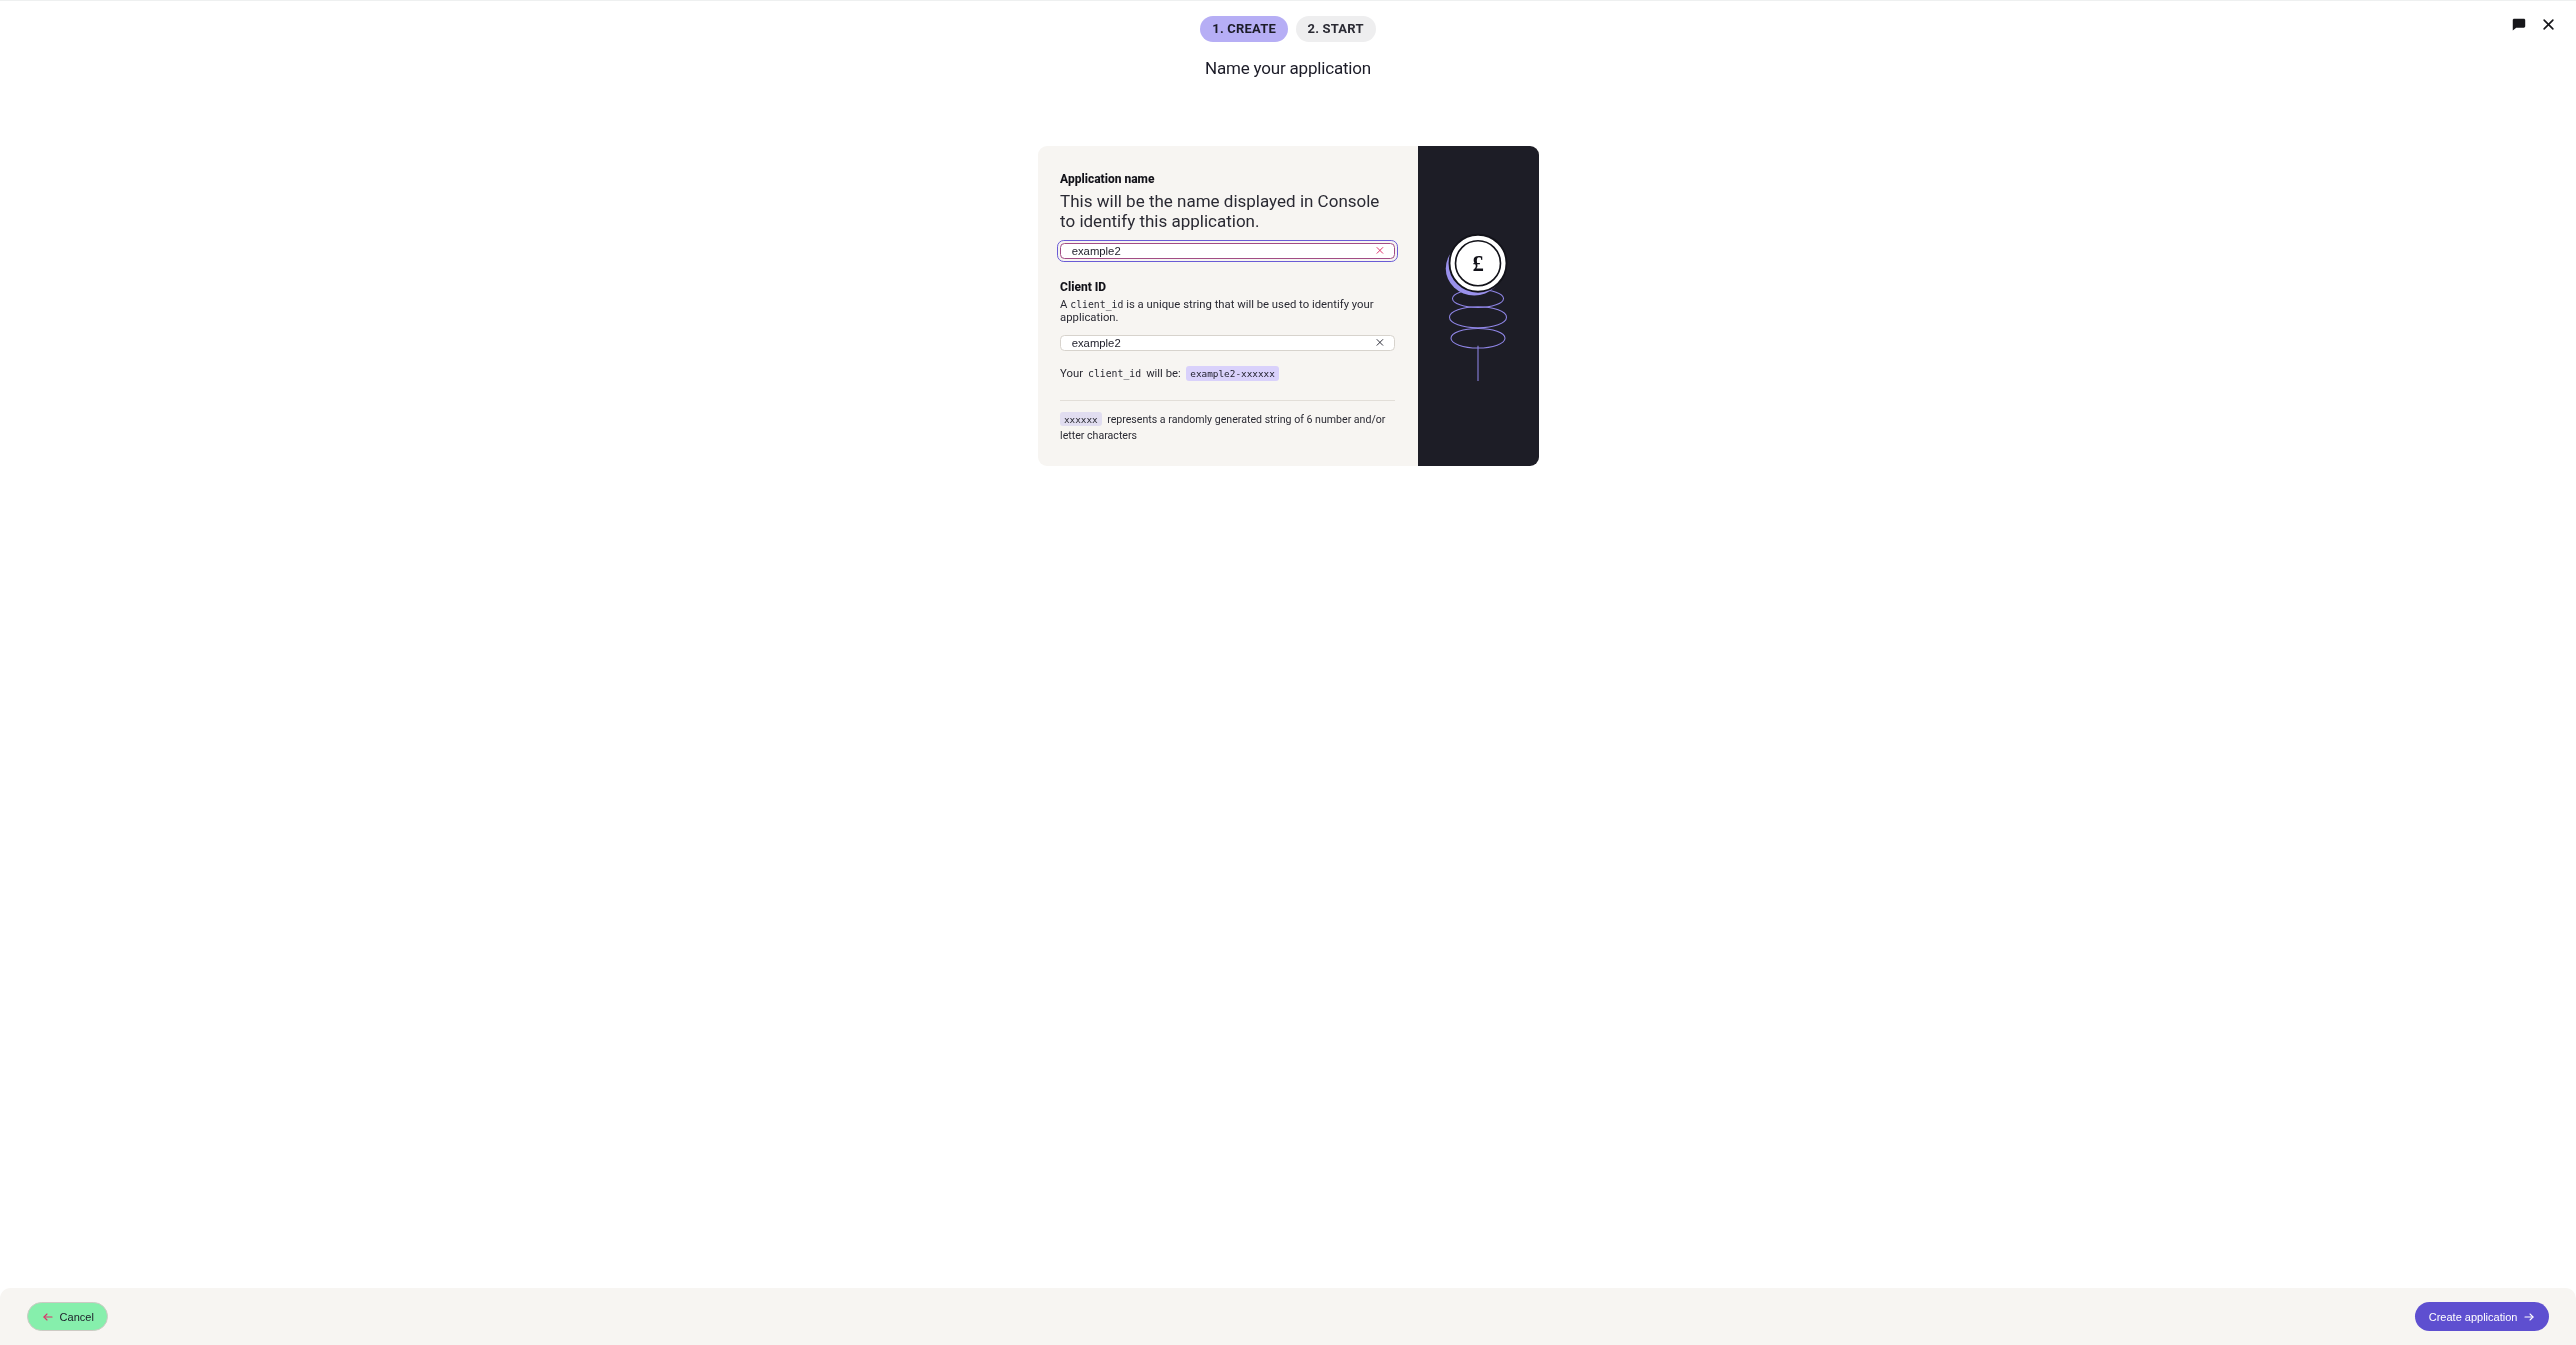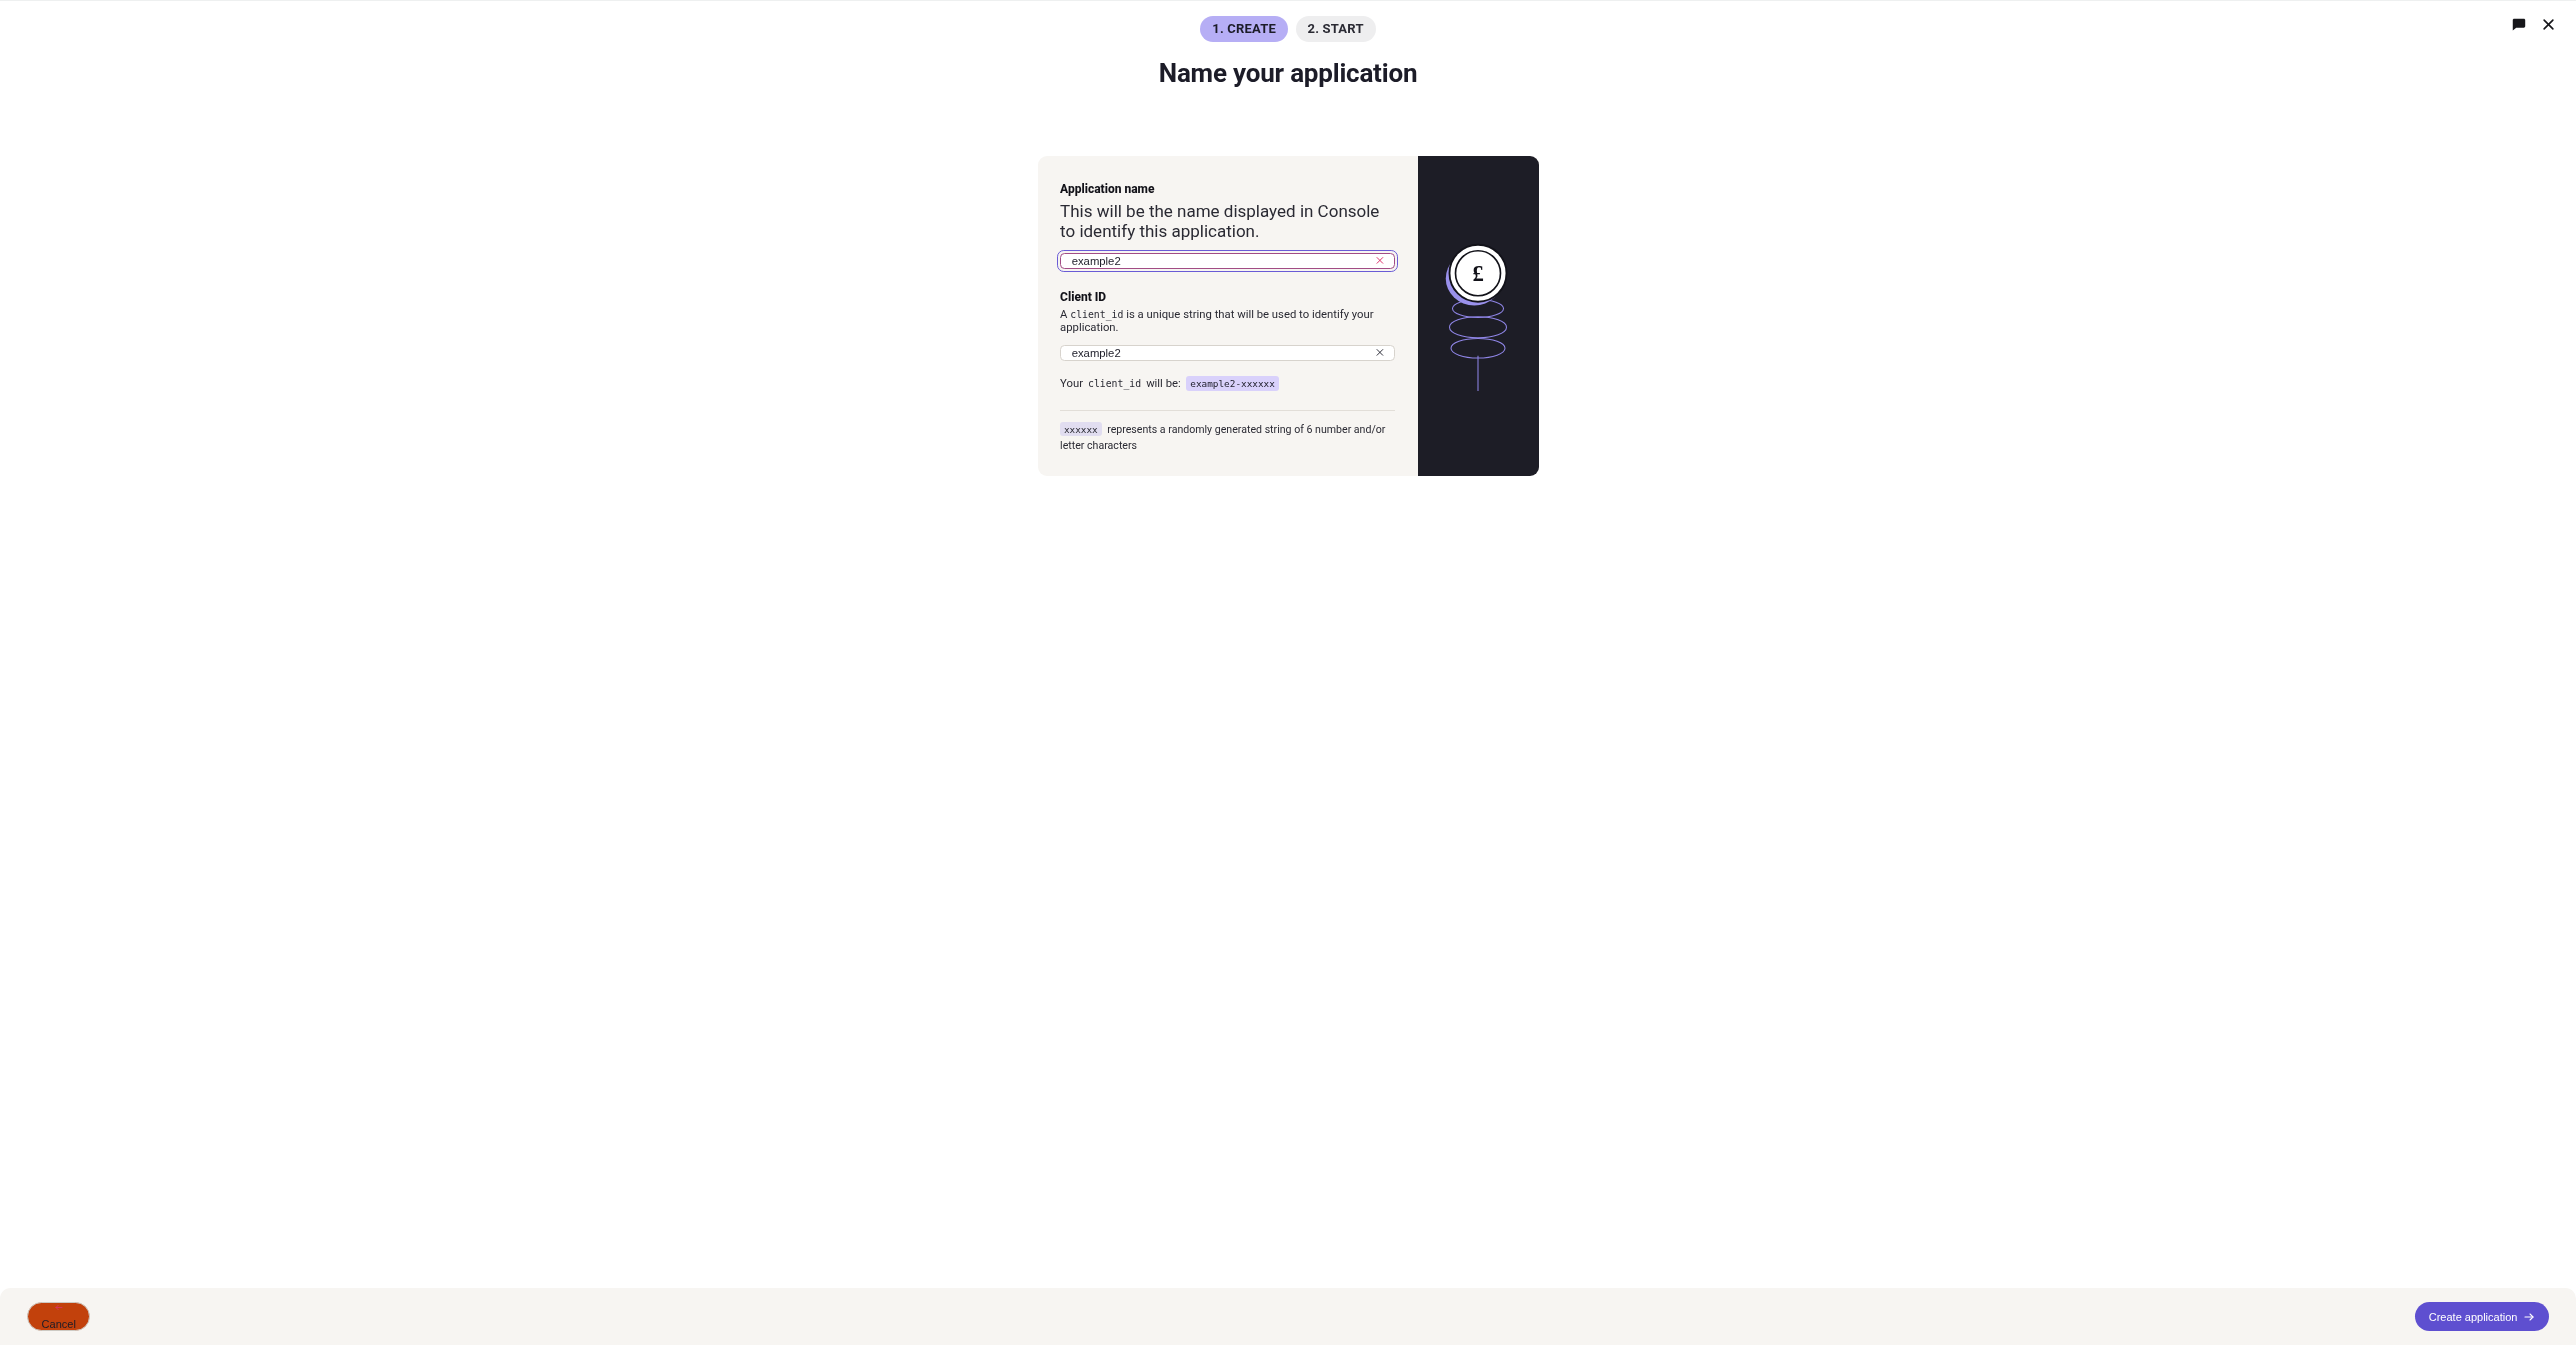--- a/index.html
+++ b/index.html
@@ -49,21 +49,21 @@
     font-size:13px; font-weight:700; letter-spacing:0.2px;
     padding:5.3px 12px; border-radius:753px;
     color:#1c1c28;
   }
   .step-pill.active{background:var(--pill-active);}
   .step-pill.inactive{background:var(--pill-bg); color:#2a2a33;}
   .headline{
     text-align:center; margin-top:16.6px;
   }
   .headline h1{
-    margin:0; font-size:26px; font-weight:700; letter-spacing:-0.2px;
+    margin:0; font-size:17px; font-weight:400; letter-spacing:-0.2px;
   }
   .headline p{
     margin:4.5px 0 0; font-size:11.7px; color:#1c1c28;
   }
   
   .card-wrap{display:flex;justify-content:center;margin-top:68px;padding-bottom:30px;}
   .card{
     width:501px;
     background:var(--paper);
     border-radius:9px;
@@ -162,21 +162,21 @@
     border-top-right-radius:10.6px;
   }
   .btn{
     display:inline-flex; align-items:center; gap:6px;
     height:29px; padding:0 13.6px;
     border-radius:753px;
     font-size:11px; font-weight:500;
     cursor:pointer; user-select:none;
   }
   .btn-cancel{
-    background:#c2410c; color:#1c1c28; border:0.8px solid #cdcac4;flex-direction:column;
+    background:#86efac; color:#1c1c28; border:0.8px solid #cdcac4;
   }
   .btn-primary{
     background:#5e4fd0; color:#fff; border:none;
   }
 </style>
 </head>
 <body>
 
 <div class="top">
 

